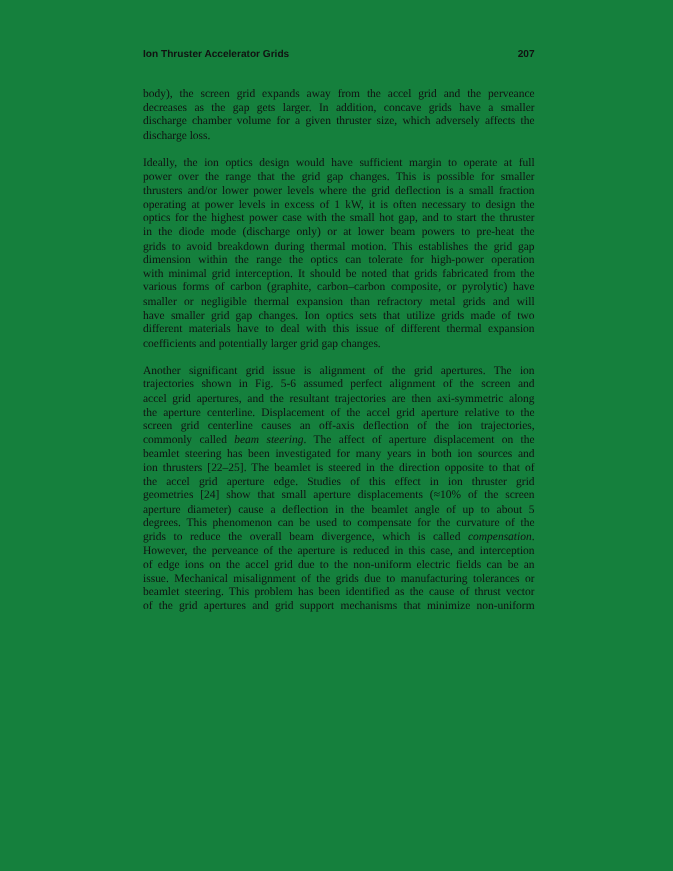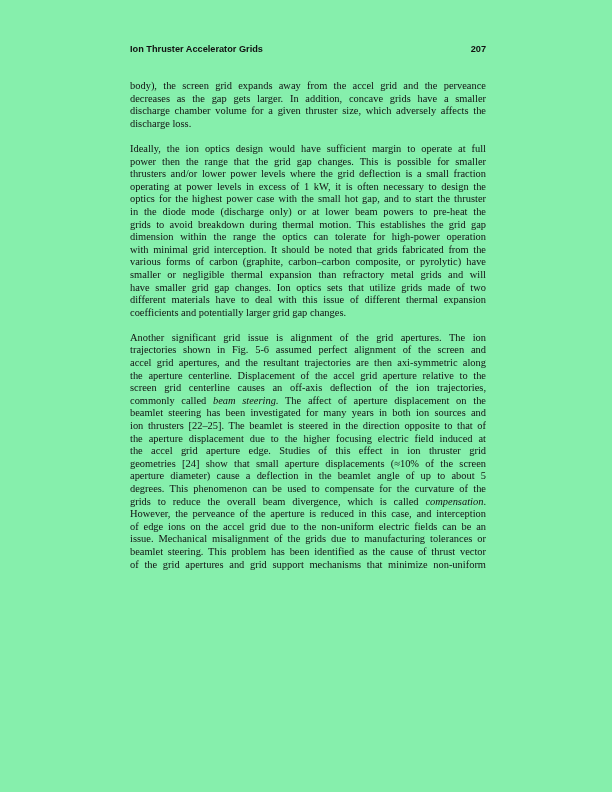--- a/index.html
+++ b/index.html
@@ -11,21 +11,21 @@
       width: 612px;
       height: 792px;
       position: relative;
       overflow: hidden;
     }
     .page {
       position: absolute;
       left: 0; top: 0;
       width: 612px;
       height: 792px;
-      background: #86efac;
+      background: #15803d;
     }
     .running-head {
       position: absolute;
       left: 130px;
       top: 44px;
       width: 356px;
       height: 14px;
       font-family: "Liberation Sans", sans-serif;
       font-weight: bold;
       font-size: 9.2px;
@@ -80,21 +80,21 @@
 
   <div class="body-text">
     <div class="para">
         <span class="line">body), the screen grid expands away from the accel grid and the perveance</span>
         <span class="line">decreases as the gap gets larger. In addition, concave grids have a smaller</span>
         <span class="line">discharge chamber volume for a given thruster size, which adversely affects the</span>
         <span class="line last">discharge loss.</span>
       </div>
     <div class="para">
         <span class="line">Ideally, the ion optics design would have sufficient margin to operate at full</span>
-        <span class="line">power then the range that the grid gap changes. This is possible for smaller</span>
+        <span class="line">power over the range that the grid gap changes. This is possible for smaller</span>
         <span class="line">thrusters and/or lower power levels where the grid deflection is a small fraction</span>
         <span class="line">operating at power levels in excess of 1 kW, it is often necessary to design the</span>
         <span class="line">optics for the highest power case with the small hot gap, and to start the thruster</span>
         <span class="line">in the diode mode (discharge only) or at lower beam powers to pre-heat the</span>
         <span class="line">grids to avoid breakdown during thermal motion. This establishes the grid gap</span>
         <span class="line">dimension within the range the optics can tolerate for high-power operation</span>
         <span class="line">with minimal grid interception. It should be noted that grids fabricated from the</span>
         <span class="line">various forms of carbon (graphite, carbon–carbon composite, or pyrolytic) have</span>
         <span class="line">smaller or negligible thermal expansion than refractory metal grids and will</span>
         <span class="line">have smaller grid gap changes. Ion optics sets that utilize grids made of two</span>
@@ -103,21 +103,20 @@
       </div>
     <div class="para">
         <span class="line">Another significant grid issue is alignment of the grid apertures. The ion</span>
         <span class="line">trajectories shown in Fig. 5-6 assumed perfect alignment of the screen and</span>
         <span class="line">accel grid apertures, and the resultant trajectories are then axi-symmetric along</span>
         <span class="line">the aperture centerline. Displacement of the accel grid aperture relative to the</span>
         <span class="line">screen grid centerline causes an off-axis deflection of the ion trajectories,</span>
         <span class="line">commonly called <em>beam steering</em>. The affect of aperture displacement on the</span>
         <span class="line">beamlet steering has been investigated for many years in both ion sources and</span>
         <span class="line">ion thrusters [22–25]. The beamlet is steered in the direction opposite to that of</span>
-        <span class="line">the aperture displacement due to the higher focusing electric field induced at</span>
         <span class="line">the accel grid aperture edge. Studies of this effect in ion thruster grid</span>
         <span class="line">geometries [24] show that small aperture displacements (≈10% of the screen</span>
         <span class="line">aperture diameter) cause a deflection in the beamlet angle of up to about 5</span>
         <span class="line">degrees. This phenomenon can be used to compensate for the curvature of the</span>
         <span class="line">grids to reduce the overall beam divergence, which is called <em>compensation</em>.</span>
         <span class="line">However, the perveance of the aperture is reduced in this case, and interception</span>
         <span class="line">of edge ions on the accel grid due to the non-uniform electric fields can be an</span>
         <span class="line">issue. Mechanical misalignment of the grids due to manufacturing tolerances or</span>
         <span class="line">beamlet steering. This problem has been identified as the cause of thrust vector</span>
         <span class="line">of the grid apertures and grid support mechanisms that minimize non-uniform</span>

